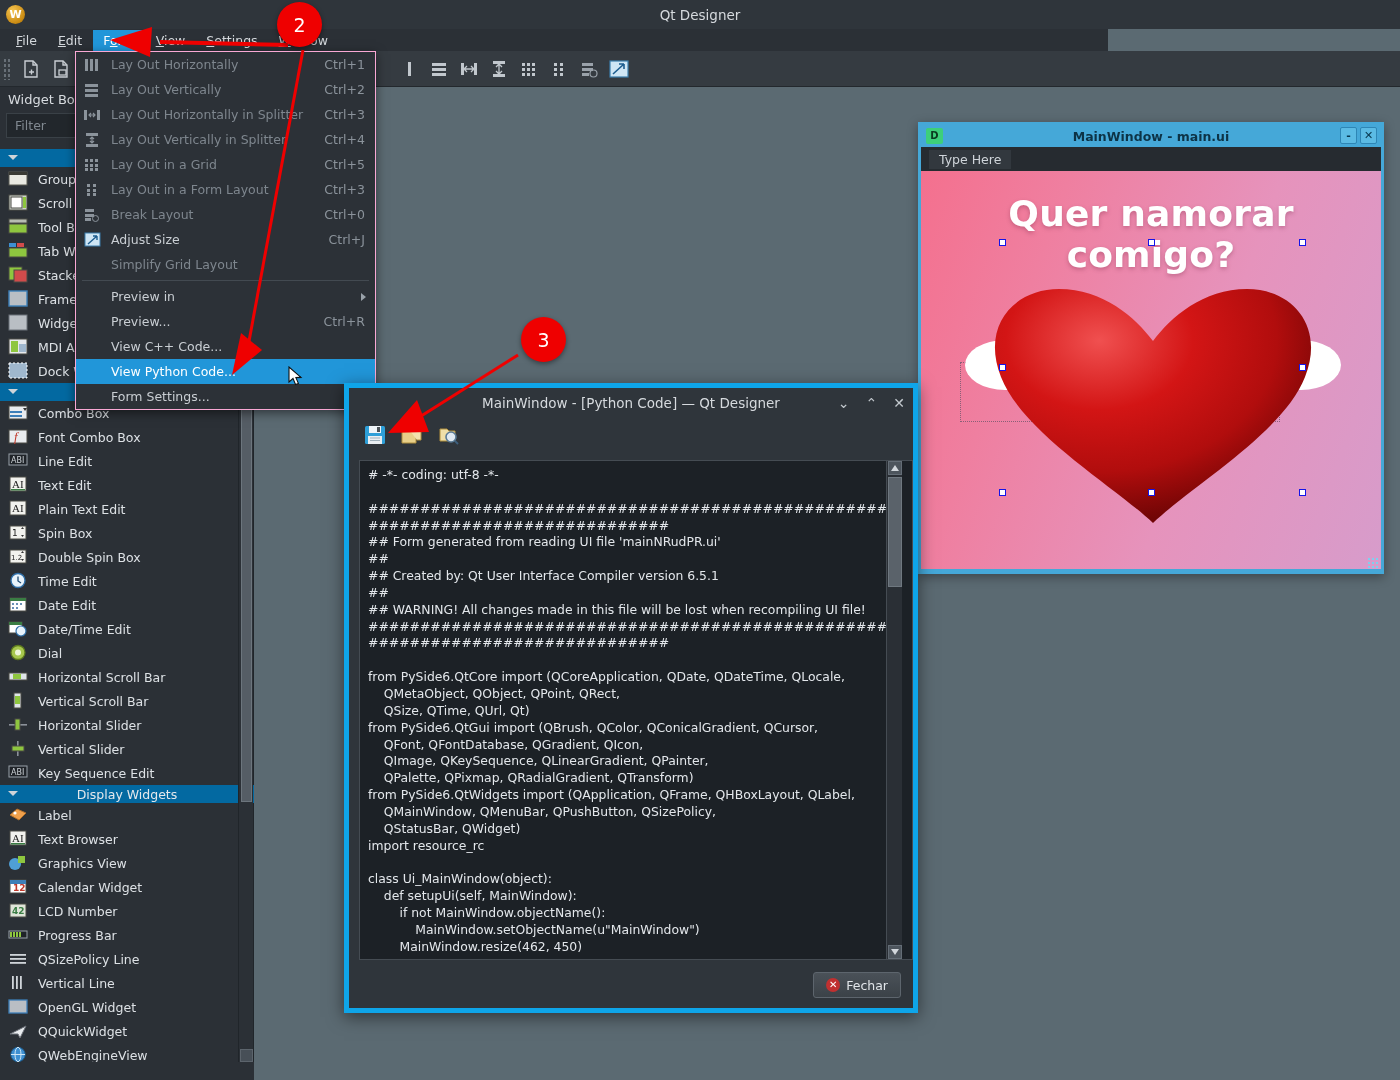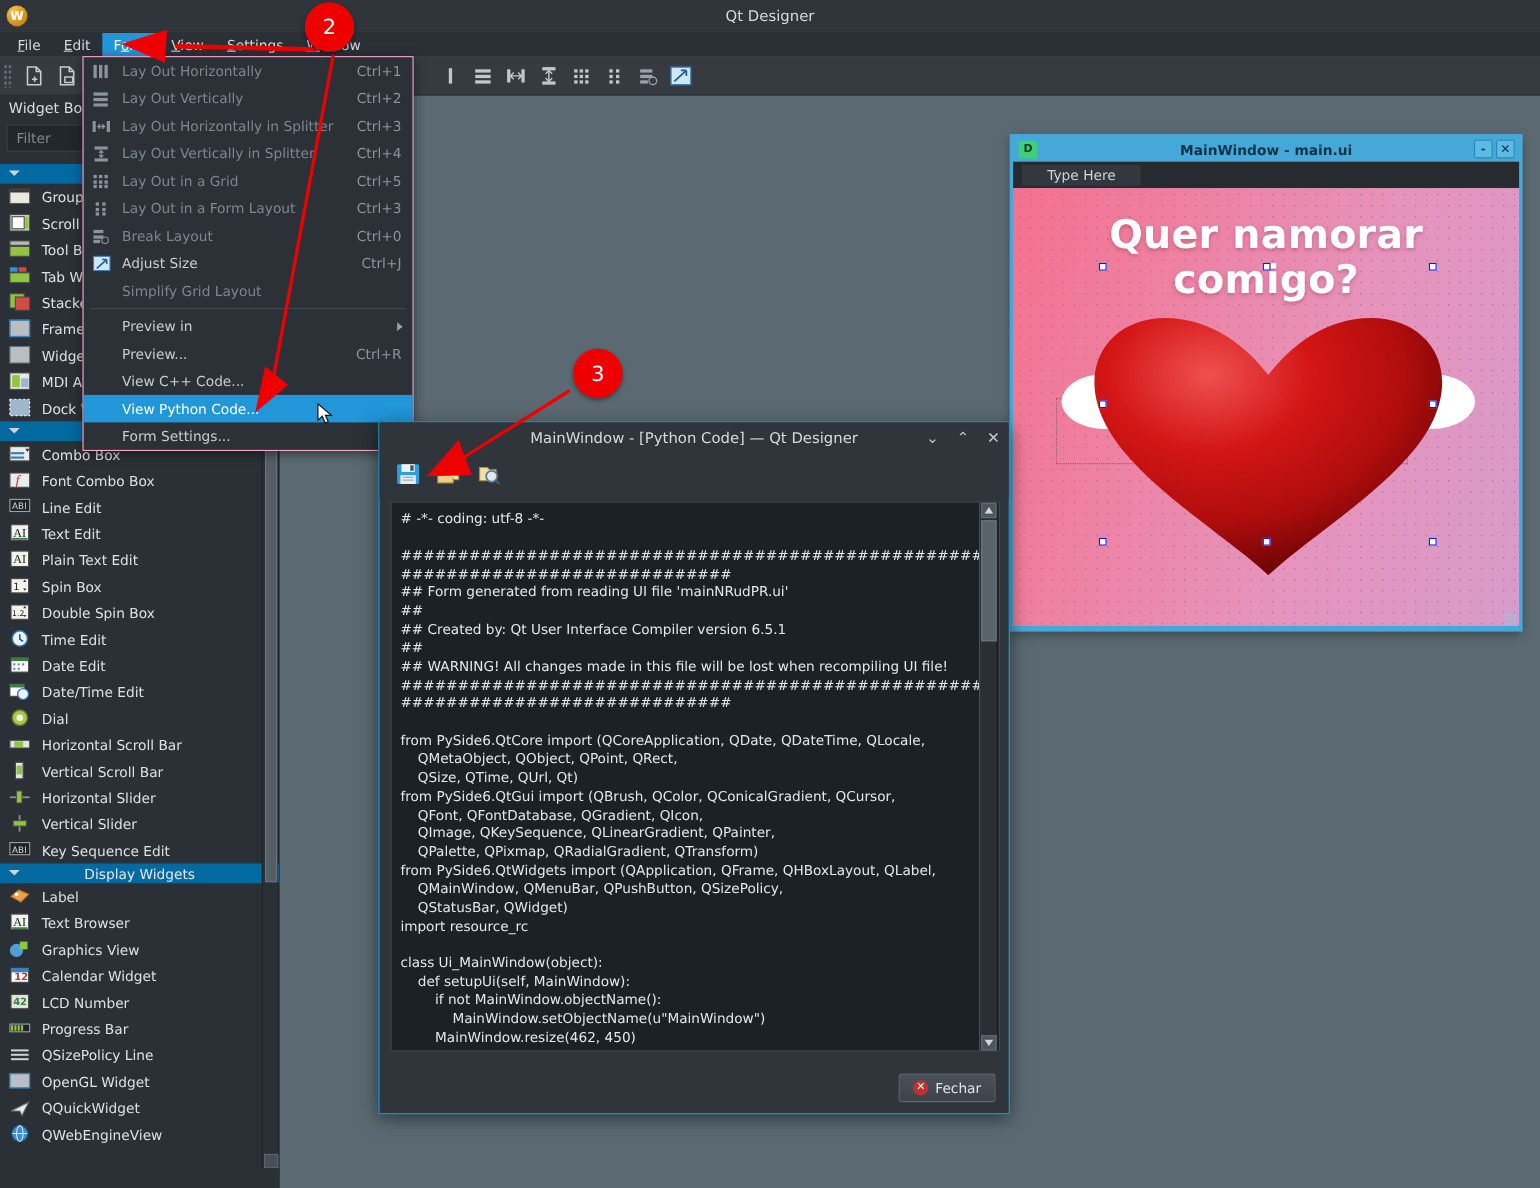--- a/index.html
+++ b/index.html
@@ -18,21 +18,21 @@
     display:flex; align-items:center; justify-content:center;
   }
   .qtd-logo {
     position:absolute; left:6px; top:5px; width:19px; height:19px;
     border-radius:50%;
     background: radial-gradient(circle at 35% 30%, #f6c552, #c98a12 70%, #8a5c06);
     color:#fff; font-size:11px; font-weight:bold; text-align:center; line-height:19px;
   }
 
   .menubar {
-    position:absolute; left:0; top:29px; width:1400px; height:22px;
+    position:absolute; left:0; top:29px; width:1108px; height:22px;
     background:#2b3036; display:flex; align-items:center; padding-left:6px;
   }
   .menubar .mi {
     font-size:12.5px; color:#d4d8dc; padding:3px 10px; margin-right:1px;
     white-space:nowrap;
   }
   .menubar .mi u { text-decoration: underline; }
   .menubar .mi.active { background:#2196d9; color:#fff; }
 
   .toolbar {
@@ -105,21 +105,21 @@
     box-shadow:0 3px 10px rgba(0,0,0,.35);
   }
   .pv-title { height:22px; display:flex; align-items:center; justify-content:center;
      color:#0d3346; font-size:12.5px; font-weight:bold; position:relative;}
   .pv-appicon { position:absolute; left:5px; top:3px; width:17px; height:16px; background:#3dcf7a;
      color:#0b3a20; font-size:10px; font-weight:bold; text-align:center; line-height:16px; border-radius:2px;}
   .pv-btns { position:absolute; right:4px; top:2px; display:flex; gap:3px; }
   .pv-btn { width:17px; height:17px; background:#5bbbe4; border:1px solid #2e86b5; border-radius:2px;
      color:#06364d; font-size:11px; line-height:15px; text-align:center; font-weight:bold;}
   .pv-menubar { height:24px; background:#262b30; display:flex; align-items:center; padding-left:8px;}
-  .pv-typehere { color:#cfd4d9; font-size:12.5px; background:#32383e; padding:2px 23px; }
+  .pv-typehere { color:#cfd4d9; font-size:12.5px; background:#32383e; padding:2px 10px; }
   .pv-body {
     position:relative; height:398px; overflow:hidden;
     background:
       radial-gradient(#8e5a74 0.6px, transparent 0.7px),
       linear-gradient(110deg, #f4708e 0%, #ef7fa0 25%, #e693bc 60%, #d79ccb 100%);
     background-size: 10px 10px, 100% 100%;
     background-position: 1px 1px, 0 0;
   }
   .pv-heading {
     position:absolute; left:0; right:0; top:22px; text-align:center;
@@ -128,21 +128,21 @@
   }
   .heart-wrap { position:absolute; left:42px; top:94px; width:380px; height:270px; }
   .handle { position:absolute; width:7px; height:7px; background:#fff; border:1.6px solid #1414e8; z-index:30;}
   .dotted-box { position:absolute; border:1px dotted #8a5f77; }
   .pv-grip { position:absolute; right:2px; bottom:2px; width:12px; height:12px;
      background-image: radial-gradient(#7fd0ee 1px, transparent 1.2px); background-size:4px 4px; }
 
   
   .codedlg {
     position:absolute; left:344px; top:383px; width:574px; height:630px;
-    background:#2f353b; border:1px solid #0ea5e9; z-index:50;
+    background:#2f353b; border:5px solid #0ea5e9; z-index:50;
     box-shadow:0 4px 16px rgba(0,0,0,.5);
   }
   .cd-title { height:29px; display:flex; align-items:center; justify-content:center;
      color:#d6dade; font-size:13.5px; position:relative; background:#2f353b;}
   .cd-wbtns { position:absolute; right:8px; top:0; height:29px; display:flex; align-items:center; gap:16px; color:#c3c9ce; font-size:14px;}
   .cd-toolbar { height:40px; display:flex; align-items:center; padding-left:14px; gap:13px; background:#2f353b;}
   .cd-text {
     position:absolute; left:10px; top:72px; width:554px; height:500px;
     background:#1c2126; border:1px solid #454c53; overflow:hidden;
     color:#e3e7eb; font-size:12.4px; line-height:16.85px;
@@ -539,20 +539,30 @@
       </div>
       <div class="wb-item">
         <span class="ic"><svg width="20" height="17">
               <g fill="#cfd4d9">
                 <rect x="2" y="4" width="16" height="1.8"></rect>
                 <rect x="2" y="8" width="16" height="1.8"></rect>
                 <rect x="2" y="12" width="16" height="1.8"></rect>
               </g>
             </svg></span>
         <span>QSizePolicy Line</span>
+      </div>
+      <div class="wb-item">
+        <span class="ic"><svg width="20" height="17">
+              <g fill="#cfd4d9">
+                <rect x="4" y="2" width="1.8" height="13"></rect>
+                <rect x="8" y="2" width="1.8" height="13"></rect>
+                <rect x="12" y="2" width="1.8" height="13"></rect>
+              </g>
+            </svg></span>
+        <span>Vertical Line</span>
       </div>
       <div class="wb-item">
         <span class="ic"><svg width="20" height="17">
               <rect x="1" y="2" width="18" height="13" fill="#b9bec4" stroke="#3d7fb8" stroke-width="1.3"></rect>
             </svg></span>
         <span>OpenGL Widget</span>
       </div>
       <div class="wb-item">
         <span class="ic"><svg width="20" height="17">
               <path d="M2 12l16-8-6 12-2-4z" fill="#e9ecef" stroke="#6b7078"></path>

